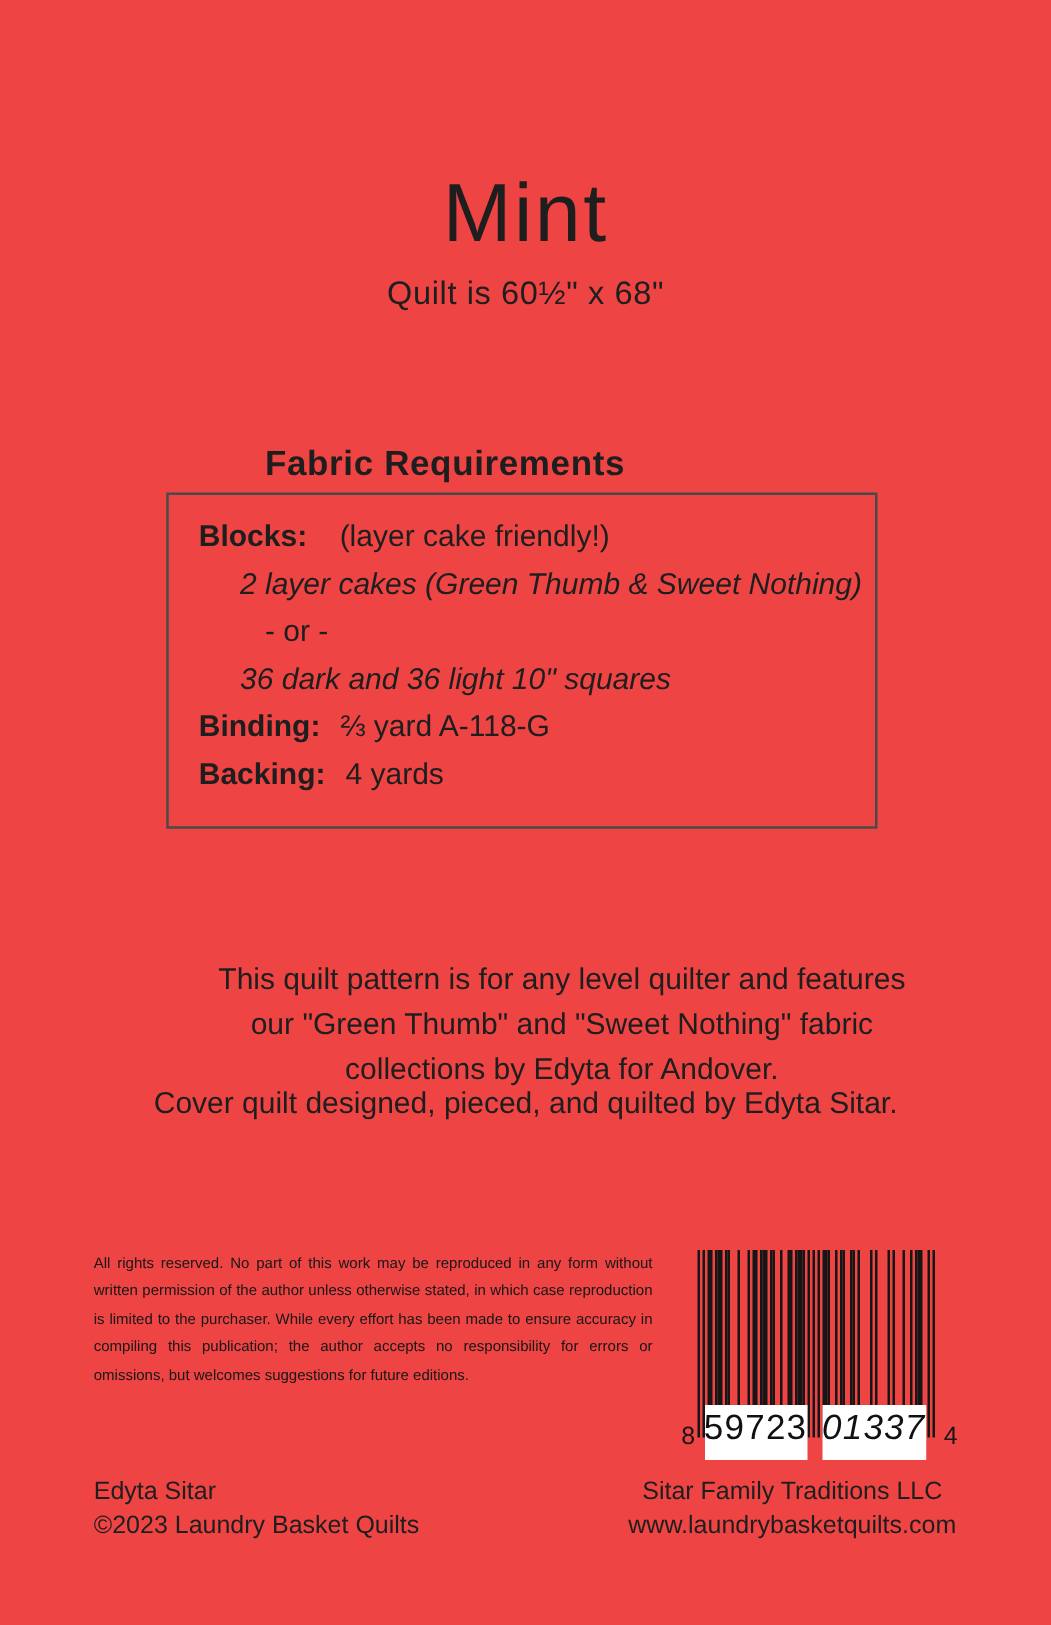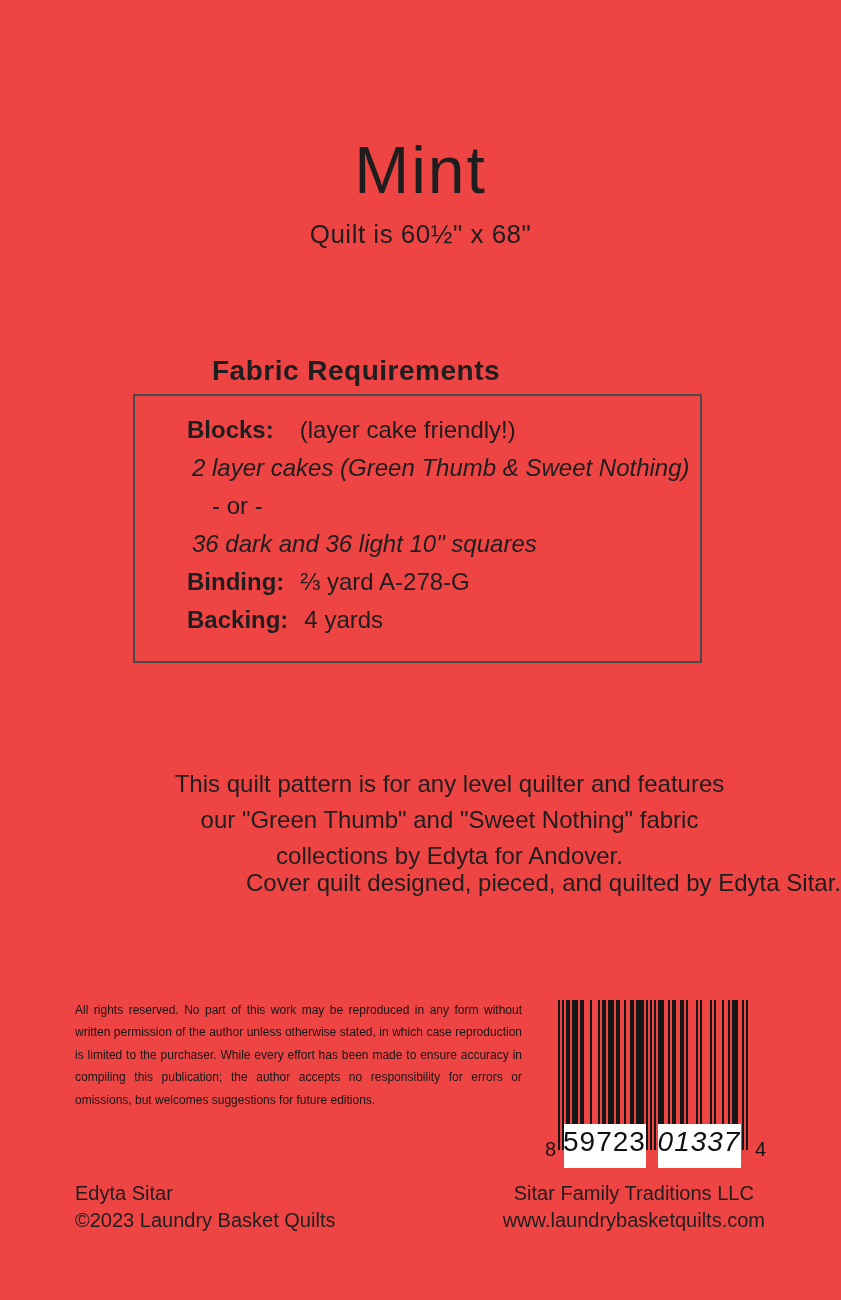--- a/index.html
+++ b/index.html
@@ -20,30 +20,30 @@
     position:absolute;top:355px;left:164px;font-size:28px;font-weight:700;
     letter-spacing:.5px;
     margin-left:48px;
   }
   .fr-box{
     position:absolute;top:394px;left:133px;width:569px;height:269px;
     border:2px solid #4a4a4a;box-sizing:border-box;
     padding:20px 0 0 24px;font-size:24px;
   }
   .fr-row{height:38px;white-space:nowrap;}
-  .fr-row .lbl{font-weight:700;margin-right:16px;margin-left:28px;}
+  .fr-row .lbl{font-weight:700;margin-right:16px;}
   .fr-row.blocks .lbl{margin-right:26px;}
   .fr-row.indent1{padding-left:33px;font-style:italic;}
   .fr-row.indent2{padding-left:53px;}
   .desc{
     position:absolute;top:766px;left:0;width:100%;text-align:center;
     font-size:24px;line-height:36px;padding-left:29px;
   }
   .credit{
-    position:absolute;top:869px;left:0;width:100%;text-align:right;
+    position:absolute;top:869px;left:0;width:100%;text-align:center;
     font-size:24px;
   }
   .legal{
     position:absolute;top:999px;left:75px;width:447px;
     font-size:12px;line-height:22.4px;text-align:justify;color:#161616;
   }
   .barcode{position:absolute;top:1000px;left:545px;width:230px;height:168px;}
   .barcode svg{position:absolute;left:0;top:0;}
   .bc-digit{position:absolute;top:138px;font-size:20px;color:#161616;}
   .bc-digit.left{left:0;}
@@ -80,21 +80,21 @@
     <div class="fr-row indent1">
       <span>2 layer cakes (Green Thumb &amp; Sweet Nothing)</span>
     </div>
     <div class="fr-row indent2">
       <span>- or -</span>
     </div>
     <div class="fr-row indent1">
       <span>36 dark and 36 light 10" squares</span>
     </div>
     <div class="fr-row">
-      <span class="lbl">Binding:</span><span>⅔ yard A-278-G</span>
+      <span class="lbl">Binding:</span><span>⅔ yard A-118-G</span>
     </div>
     <div class="fr-row">
       <span class="lbl">Backing:</span><span>4 yards</span>
     </div>
   </div>
 
   <div class="desc">
     <div>This quilt pattern is for any level quilter and features</div>
     <div>our "Green Thumb" and "Sweet Nothing" fabric</div>
     <div>collections by Edyta for Andover.</div>

